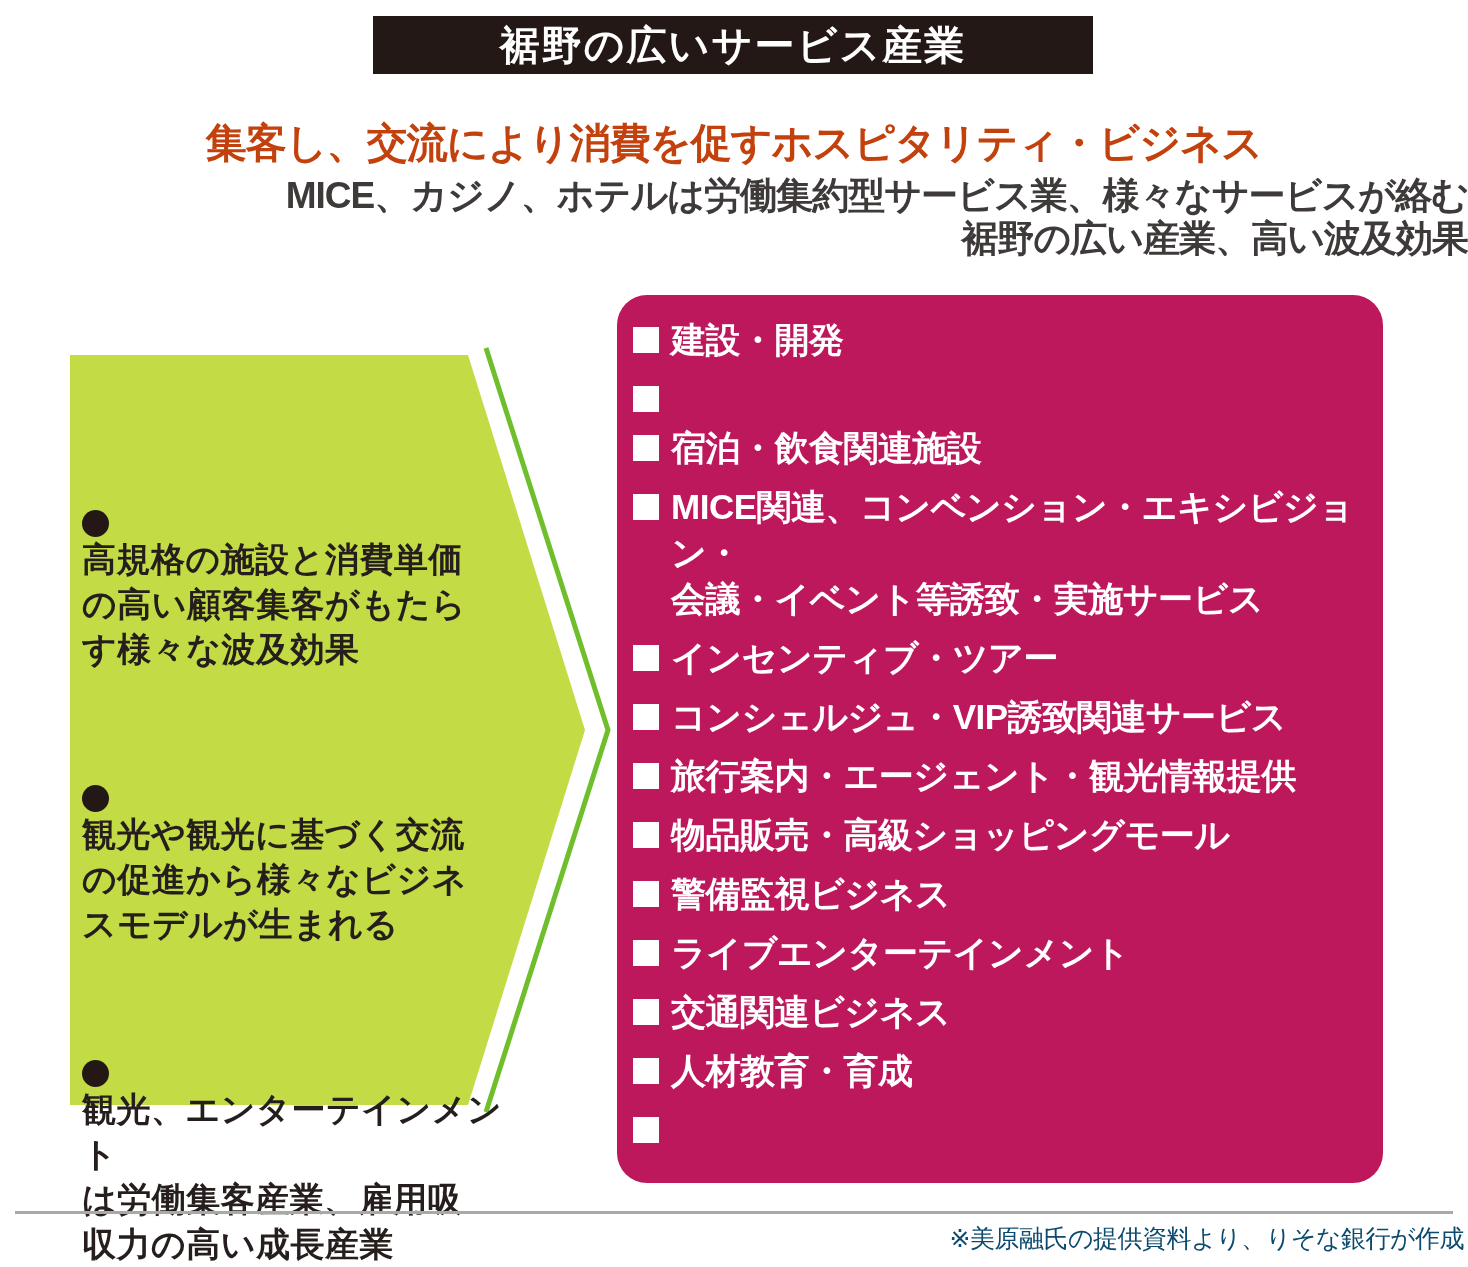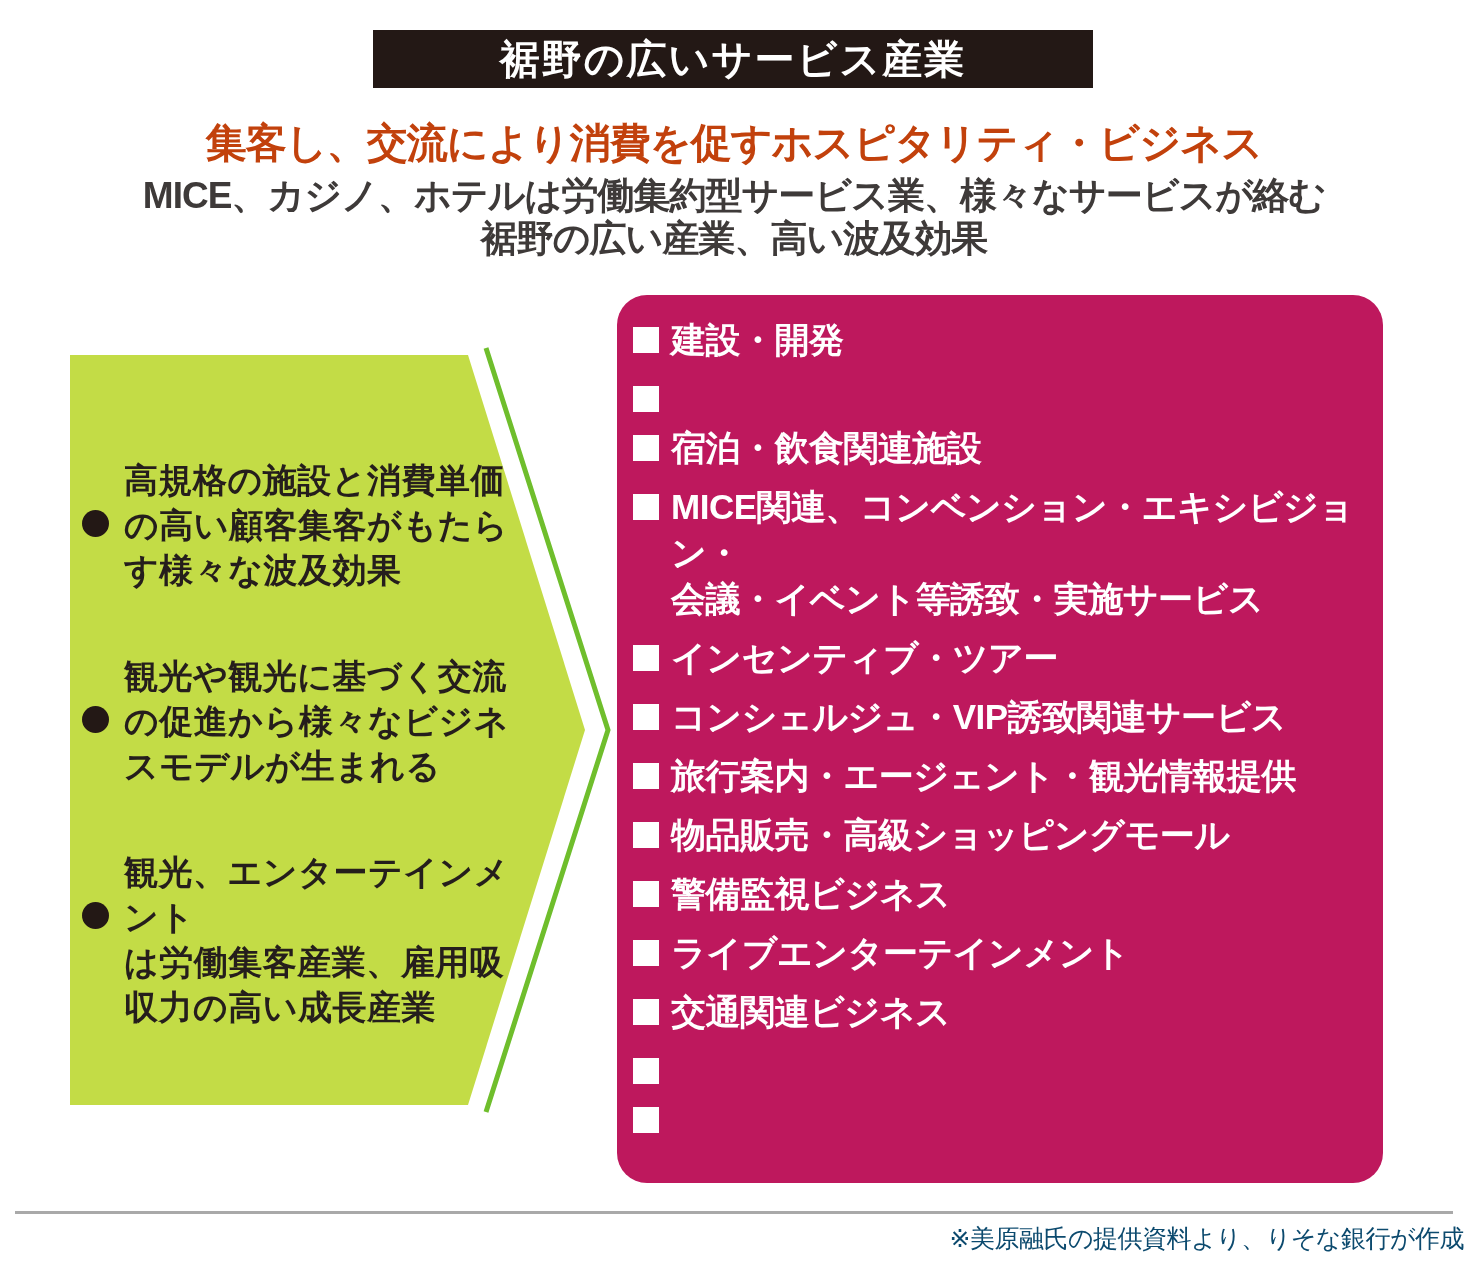--- a/index.html
+++ b/index.html
@@ -1,41 +1,41 @@
 <!DOCTYPE html>
 <html><head>
 <meta charset="utf-8">
 <style>
   html,body { margin:0; padding:0; background:#ffffff; }
   .stage {
     position:relative; width:1468px; height:1267px; background:#ffffff;
     font-family:"Liberation Sans","DejaVu Sans",sans-serif; overflow:hidden;
   }
   .banner {
-    position:absolute; left:373px; top:30px; width:720px; height:58px;
+    position:absolute; left:373px; top:16px; width:720px; height:58px;
     background:#231815; color:#ffffff;
     display:flex; align-items:center; justify-content:center;
     font-size:40px; font-weight:bold; letter-spacing:2px;
   }
   .headline {
     position:absolute; left:0; top:116px; width:100%;
     text-align:center; color:#c2410c; font-size:41px; font-weight:bold;
     letter-spacing:-1px;
   }
   .subtitle {
     position:absolute; left:0; top:174px; width:100%;
-    text-align:center; color:#3e3a39; font-size:37px; font-weight:bold;
+    text-align:right; color:#3e3a39; font-size:37px; font-weight:bold;
     line-height:43px; letter-spacing:-1px; white-space:pre-line;
   }
   .arrow-svg { position:absolute; left:60px; top:340px; }
   .bullets {
     position:absolute; left:82px; top:458px; width:432px;
     display:flex; flex-direction:column; gap:61px;
   }
-  .bullet { display:flex; }
+  .bullet { display:flex;flex-direction:column; }
   .dot {
     width:27px; height:27px; border-radius:50%; background:#231815;
     flex:none; margin:52px 15px 0 0;
   }
   .bullet-text {
     font-size:34px; font-weight:bold; color:#251e1c;
     line-height:45px; white-space:pre-line; letter-spacing:0.5px;
   }
   .green-box {
     position:absolute; left:617px; top:295px; width:766px; height:888px;
@@ -137,20 +137,21 @@
     <div class="item">
       <span class="sq"></span>
       <span class="item-text">ライブエンターテインメント</span>
     </div>
     <div class="item">
       <span class="sq"></span>
       <span class="item-text">交通関連ビジネス</span>
     </div>
     <div class="item">
       <span class="sq"></span>
+      <span class="item-text">人材教育・育成</span>
     </div>
     <div class="item">
       <span class="sq"></span>
     </div>
   </div>
 
   <div class="sep"></div>
   <div class="credit">※美原融氏の提供資料より、りそな銀行が作成</div>
 
 </div>

